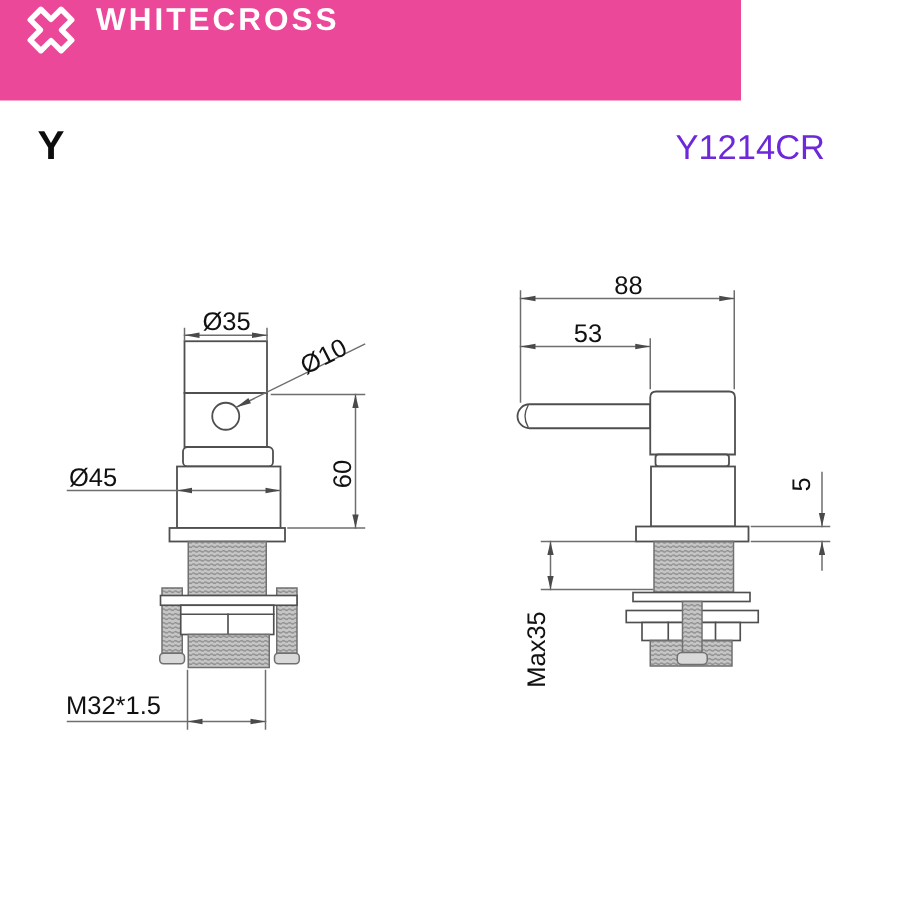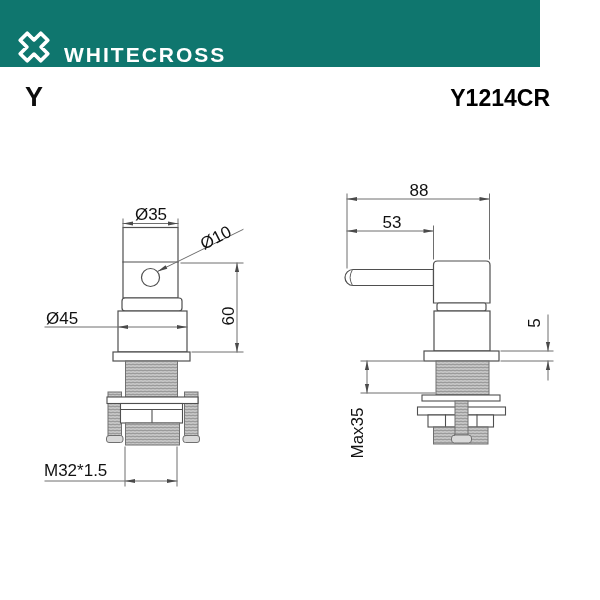--- a/index.html
+++ b/index.html
@@ -1,25 +1,25 @@
 <!DOCTYPE html>
 <html><head>
 <meta charset="utf-8">
 <style>
   html,body{margin:0;padding:0;background:#ffffff;}
   .page{position:relative;width:600px;height:600px;background:#ffffff;overflow:hidden;
         font-family:"Liberation Sans",sans-serif;}
-  .header{position:absolute;left:0;top:0;width:540px;height:67px;background:#0f766e;
-          display:flex;align-items:flex-end;z-index:2;}
+  .header{position:absolute;left:0;top:0;width:494px;height:67px;background:#ec4899;
+          display:flex;align-items:flex-start;z-index:2;}
   .logo{margin-left:14px;width:40px;height:40px;flex:0 0 auto;}
   .brand{color:#ffffff;font-size:21px;font-weight:bold;letter-spacing:2px;margin-left:10px;
          margin-top:2px;}
   .titlerow{position:absolute;left:0;top:67px;width:600px;height:50px;z-index:2;}
   .series{position:absolute;left:25px;top:15px;font-size:27px;font-weight:bold;color:#0d0d0d;}
-  .model{position:absolute;right:50px;top:18px;font-size:23px;font-weight:bold;color:#000000;}
+  .model{position:absolute;right:50px;top:18px;font-size:23px;font-weight:normal;color:#6d28d9;}
   svg.draw{position:absolute;left:0;top:0;z-index:1;}
   svg text{font-family:"Liberation Sans",sans-serif;fill:#111111;}
 </style>
 </head>
 <body>
 
 <div class="page">
 
   <div class="header">
     <svg class="logo" viewBox="0 0 44 44">

